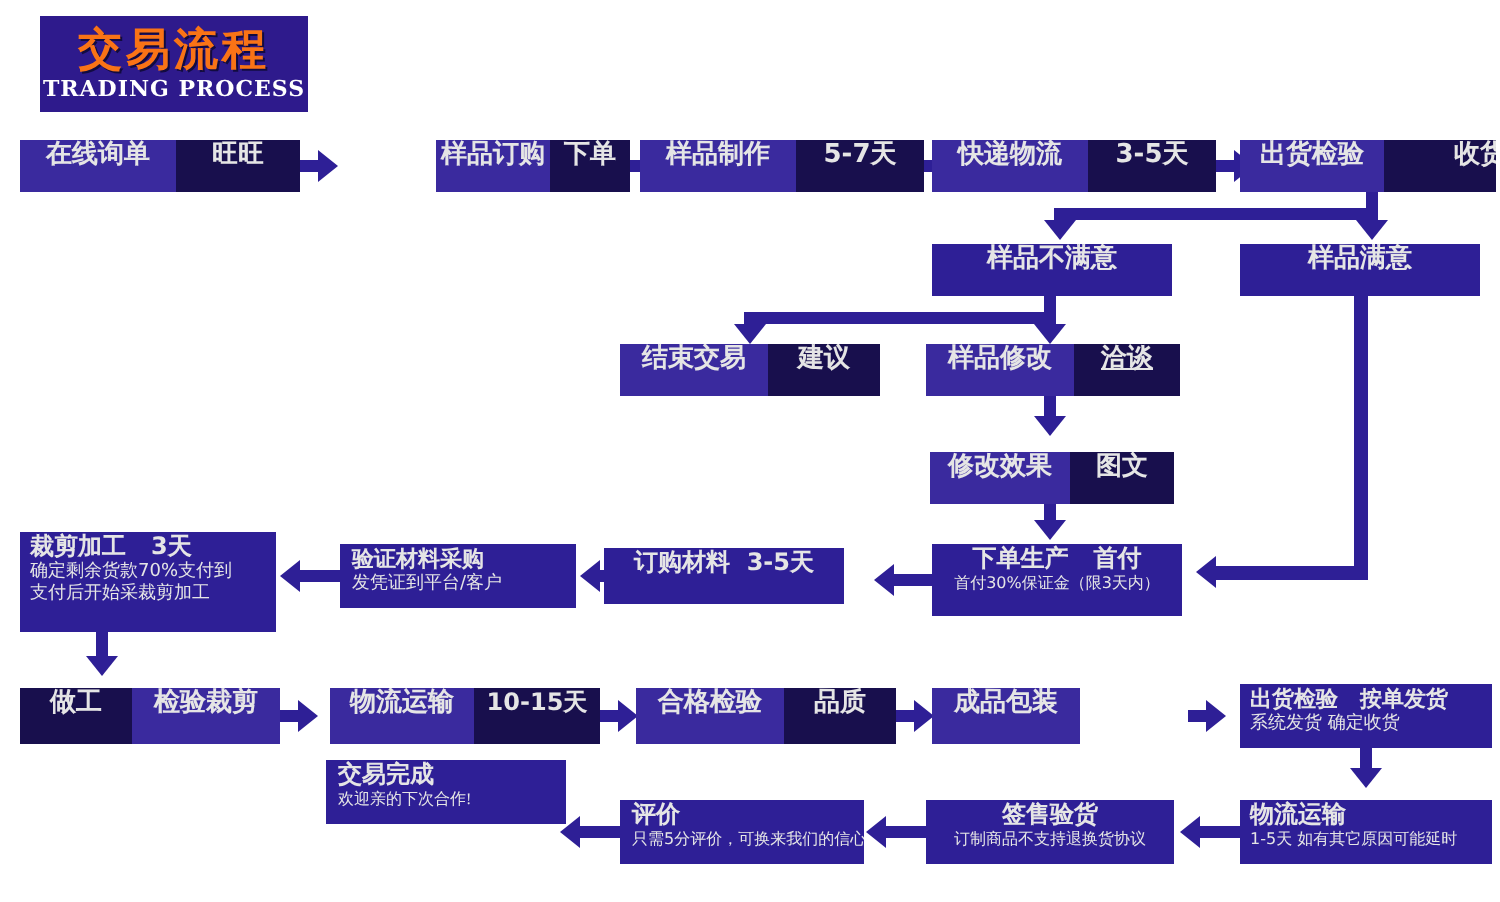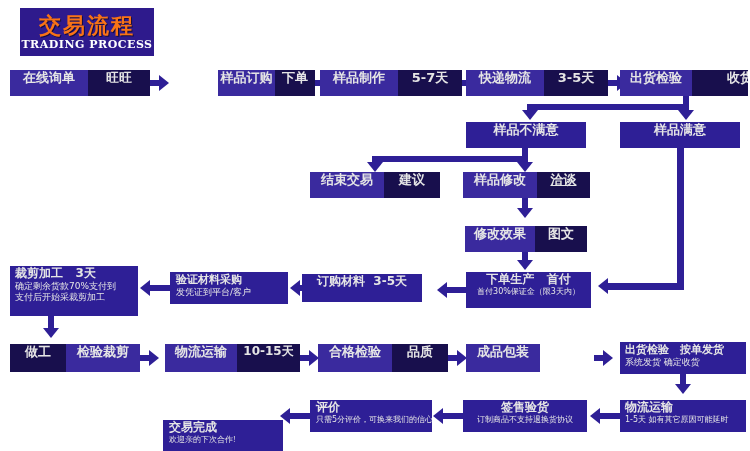--- a/index.html
+++ b/index.html
@@ -304,20 +304,20 @@
 
   <div class="node" style="left:310px;top:400px;width:122px;height:32px;">
     <div class="seg solid" style="width:122px;height:32px;align-items:flex-start;padding-left:6px;">
       <span class="lbl sm">评价</span>
       <span class="sub tight">只需5分评价，可换来我们的信心。</span>
     </div>
   </div>
   <div class="stub-l" style="left:290px;top:413px;width:20px;"></div>
   <div class="arrow-l" style="left:280px;top:408px;"></div>
 
-  <div class="node" style="left:163px;top:420px;width:120px;height:32px;font-family:Liberation Serif, serif;">
+  <div class="node" style="left:163px;top:380px;width:120px;height:32px;font-family:Liberation Serif, serif;">
     <div class="seg solid" style="width:120px;height:32px;align-items:flex-start;padding-left:6px;">
       <span class="lbl sm">交易完成</span>
       <span class="sub tight">欢迎亲的下次合作!</span>
     </div>
   </div>
 
 </div>
 
 </body></html>

